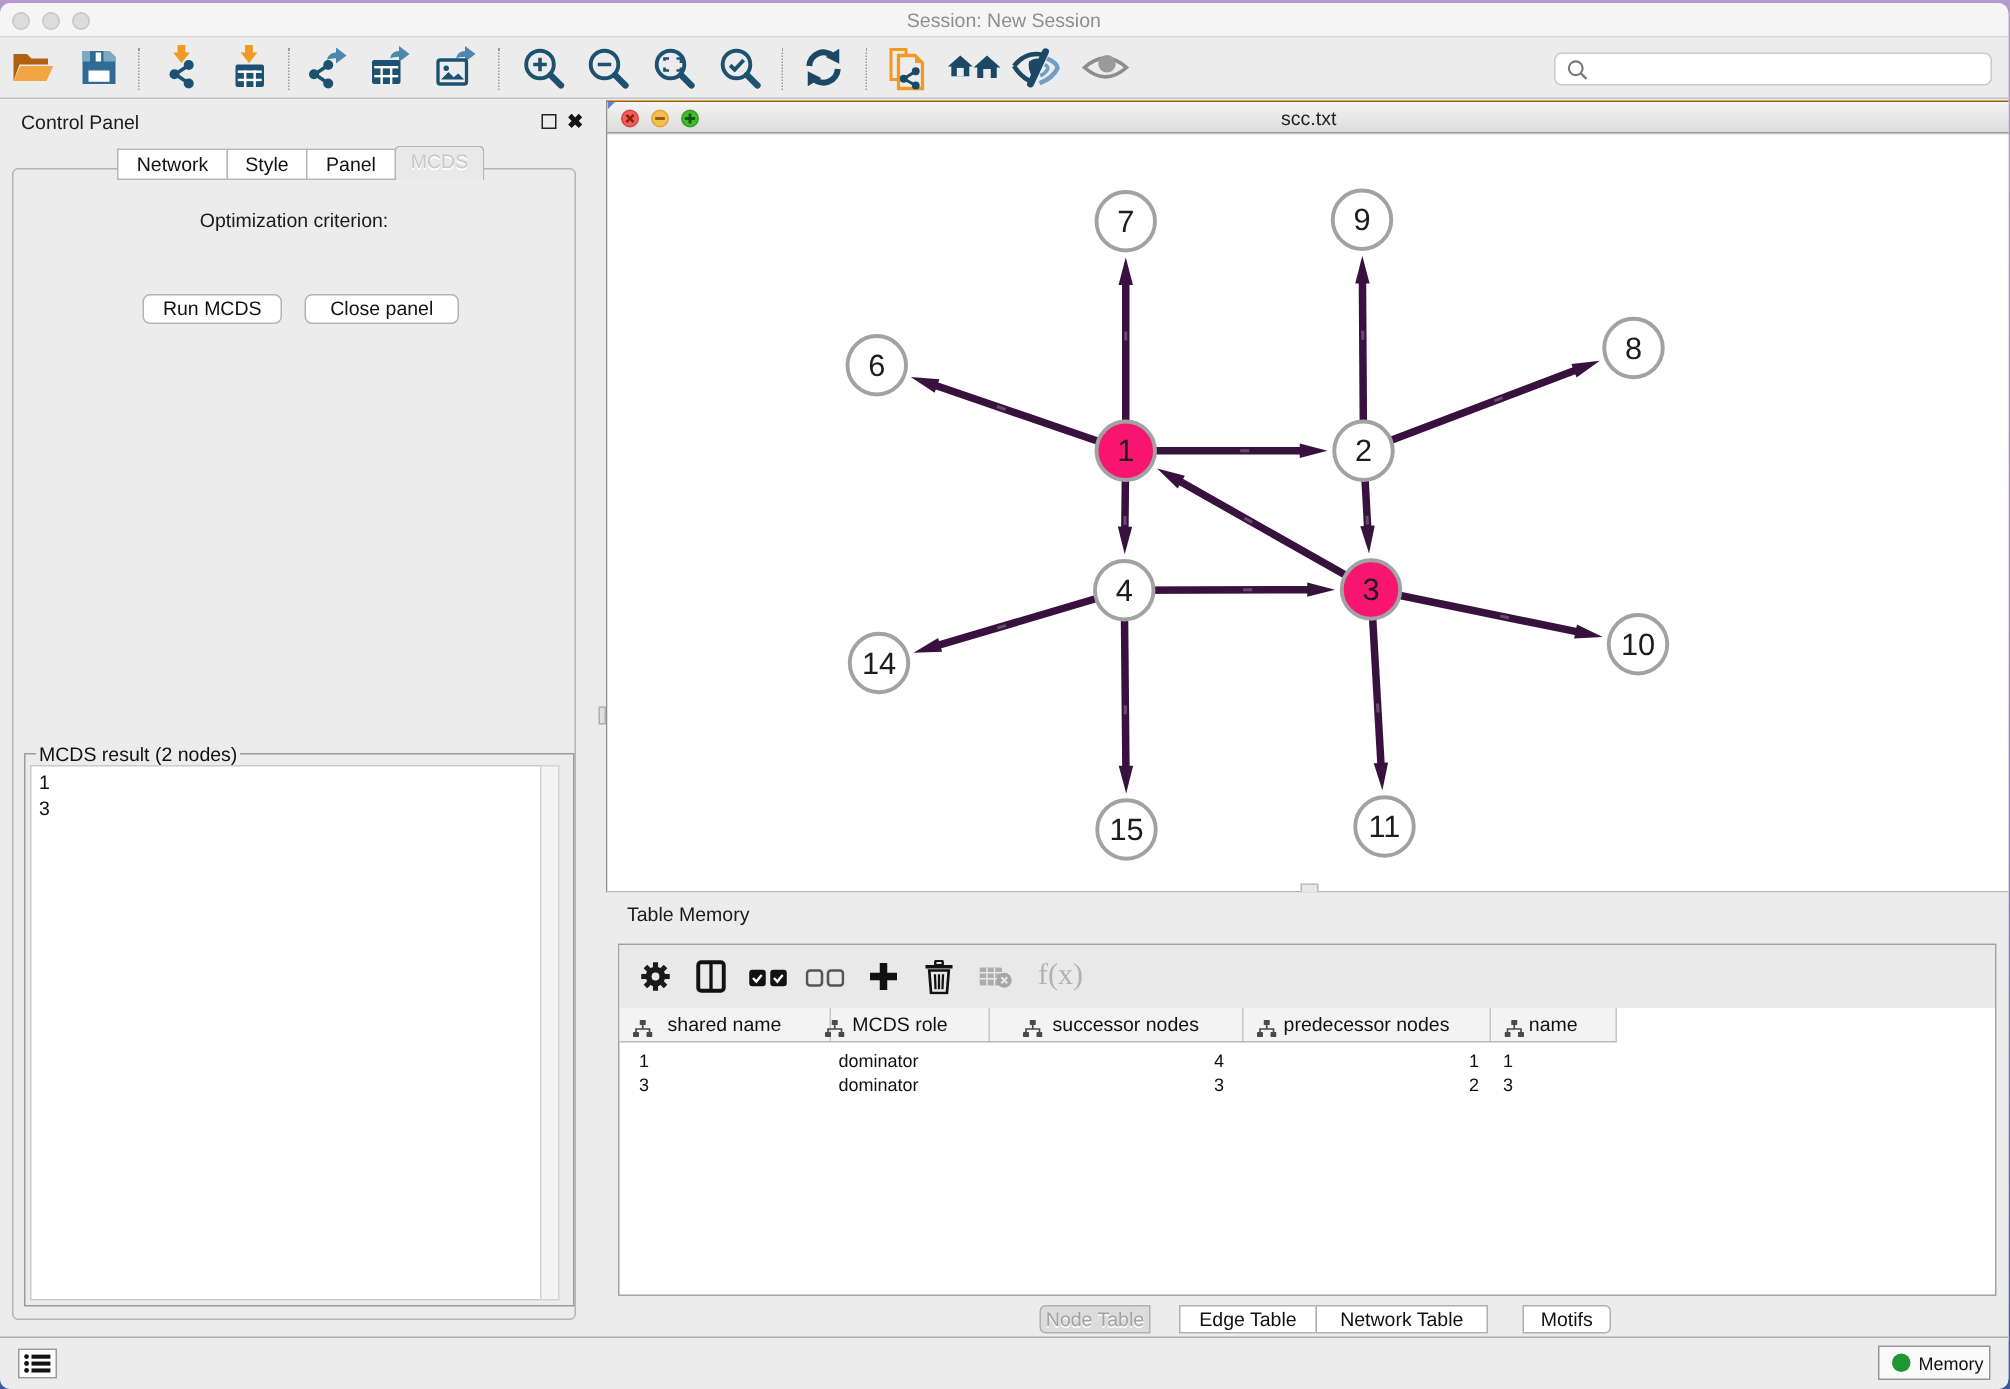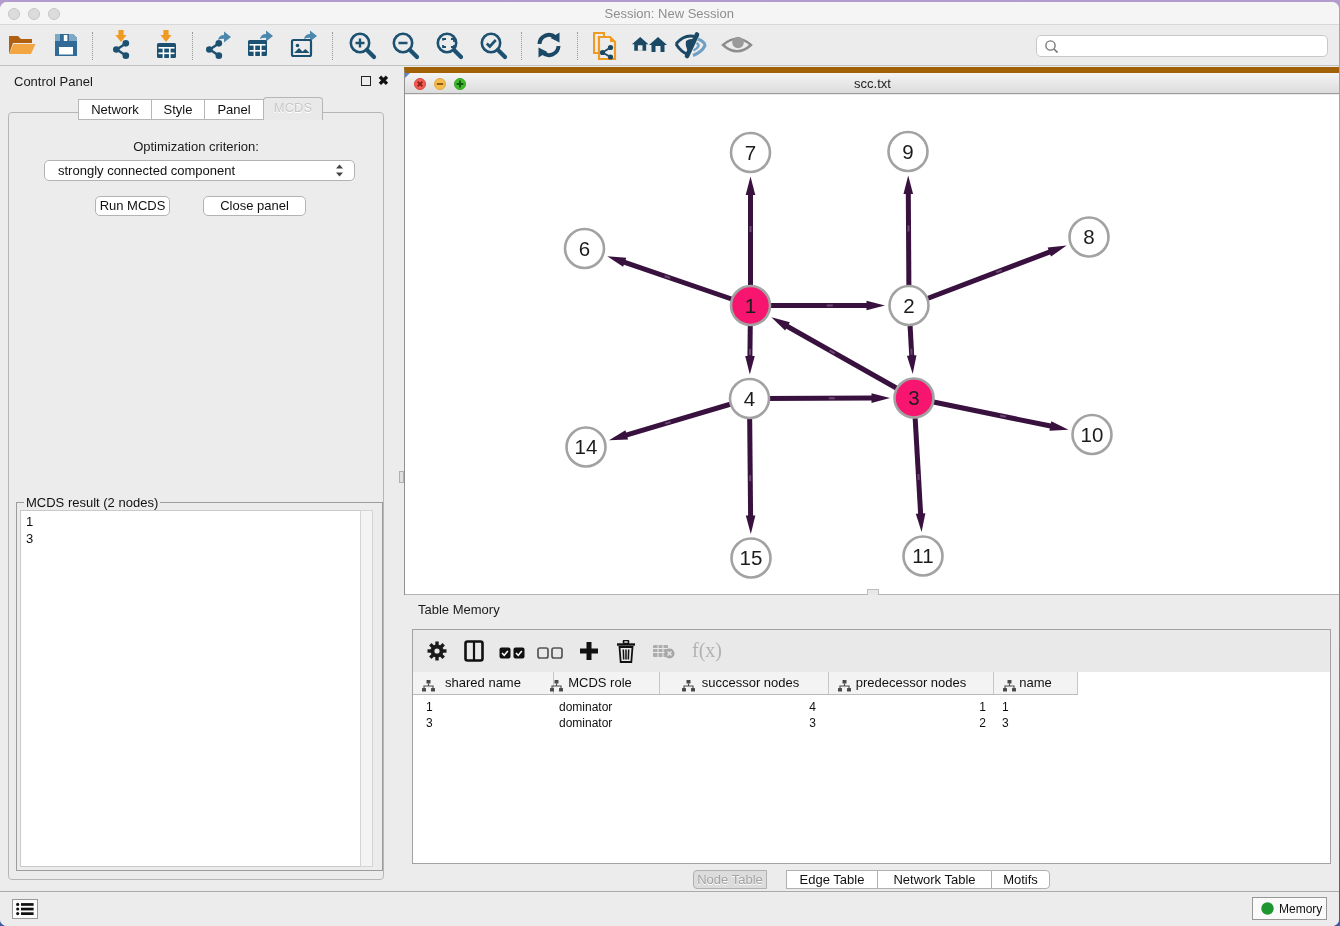--- a/index.html
+++ b/index.html
@@ -24,21 +24,21 @@
 .tabsel { top:30px; height:23px; background:#e9e9e9; border-bottom:none; border-radius:4px 4px 0 0; color:#c8c8c8; text-shadow:0 1px 0 #fff; }
 #cp-box { position:absolute; left:8px; top:45px; width:376px; height:768px; border:1px solid #b6b6b6; border-radius:4px; }
 #opt-label { position:absolute; left:0; width:100%; top:72px; text-align:center; font-size:13px; color:#1a1a1a; }
 #cp-select { position:absolute; left:44px; top:93px; width:311px; height:21px; background:#fff; border:1px solid #b3b3b3; border-radius:5px; font-size:13px; color:#111; line-height:19px; padding-left:13px; }
 .btn { position:absolute; top:129px; height:20px; background:#fff; border:1px solid #b3b3b3; border-radius:5px; font-size:13px; color:#111; text-align:center; line-height:18px; }
 #fieldset { position:absolute; left:16px; top:435px; width:367px; height:369px; border:1px solid #9c9c9c; }
 #fs-legend { position:absolute; left:7px; top:-8px; background:#ececec; padding:0 2px; font-size:13px; color:#111; }
 #fs-white { position:absolute; left:3px; top:7px; right:9px; bottom:3px; background:#fff; border:1px solid #c9c9c9; font-size:13px; color:#111; line-height:16.5px; padding:3px 0 0 5px; }
 #fs-scroll { position:absolute; top:7px; bottom:3px; right:9px; width:13px; background:#f4f4f4; border:1px solid #d4d4d4; }
 
-#netwin { position:absolute; left:404px; top:65px; width:936px; height:528px; border-left:1px solid #909090; border-top:6px solid #a16207; }
+#netwin { position:absolute; left:404px; top:65px; width:936px; height:528px; border-left:1px solid #909090; border-top:1px solid #a16207; }
 #net-titlebar { position:absolute; left:0; top:0; right:0; height:21px; background:linear-gradient(180deg,#f4f4f4,#dcdcdc); border-bottom:1px solid #9c9c9c; }
 #net-title { position:absolute; left:0; right:0; top:3px; text-align:center; font-size:13px; color:#222; }
 .mac { position:absolute; top:4.5px; width:12px; height:12px; border-radius:50%; }
 .mac svg { position:absolute; left:0; top:0; display:block; }
 #net-canvas { position:absolute; left:0; top:22px; right:0; bottom:0; background:#fff; border-bottom:1px solid #b5b5b5; }
 
 #tpanel { position:absolute; left:404px; top:593px; width:936px; height:299px; background:#ececec; }
 #tp-title { position:absolute; left:14px; top:7px; font-size:13px; color:#1a1a1a; }
 #tp-box { position:absolute; left:8px; top:34px; width:919px; height:235px; border:1px solid #a2a2a2; background:#fff; }
 #tp-toolbar { position:absolute; left:0; top:0; right:0; height:42px; background:#e9e9e9; }
@@ -196,27 +196,21 @@
   <div id="cpanel">
     <div id="cp-title">Control Panel</div>
     <div class="wicon-sq" style="left:361px; top:9px;"></div>
     <div class="wicon-x" style="left:378px; top:6px;">✖</div>
     <div id="cp-box"></div>
     <div class="tab" style="left:78px; width:74px;">Network</div>
     <div class="tab" style="left:151px; width:54px;">Style</div>
     <div class="tab" style="left:204px; width:60px;">Panel</div>
     <div class="tab tabsel" style="left:263px; width:60px;">MCDS</div>
     <div id="opt-label">Optimization criterion:</div>
-    <div id="cp-select">strongly connected component
-      <svg width="9" height="13" style="position:absolute;right:10px;top:3px" viewBox="0 0 9 13">
-          <polygon points="4.5,0.5 8,4.6 1,4.6" fill="#444"></polygon>
-          <polygon points="4.5,12.5 8,8.4 1,8.4" fill="#444"></polygon>
-        </svg>
-    </div>
-    <div class="btn" style="left:95px; width:75px;">Run MCDS</div>
+    <div class="btn" style="left:95px; width:93px;">Run MCDS</div>
     <div class="btn" style="left:203px; width:103px;">Close panel</div>
     <div id="fieldset">
       <div id="fs-legend">MCDS result (2 nodes)</div>
       <div id="fs-white">1<br>3</div>
       <div id="fs-scroll"></div>
     </div>
   </div>
 
   <div id="netwin">
     <div id="net-titlebar">
@@ -427,21 +421,21 @@
 <span class="tv" style="left:13px;">3</span>
 <span class="tv" style="left:146px;">dominator</span>
 <span class="tv" style="right:262px;">3</span>
 <span class="tv" style="right:92px;">2</span>
 <span class="tv" style="left:589px;">3</span>
 </div>
     </div>
     <div class="btab" style="left:289px; width:74px; background:#dcdcdc; color:#a2a2a2; text-shadow:0 1px 0 #fff; border-radius:4px 0 0 4px;">Node Table</div>
     <div class="btab" style="left:382px; width:92px;">Edge Table</div>
     <div class="btab" style="left:473px; width:115px;">Network Table</div>
-    <div class="btab" style="left:587px; width:59px; border-radius:0 4px 4px 0;">Motifs</div>
+    <div class="btab" style="left:611px; width:59px; border-radius:0 4px 4px 0;">Motifs</div>
   </div>
 
   <div id="statusbar">
     <div id="listbtn">
         <svg width="18" height="14" style="position:absolute;left:3px;top:2px" viewBox="0 0 18 14">
           <circle cx="1.7" cy="2.4" r="1.6" fill="#111"></circle>
           <circle cx="1.7" cy="7" r="1.6" fill="#111"></circle>
           <circle cx="1.7" cy="11.6" r="1.6" fill="#111"></circle>
           <rect x="5" y="1.1" width="12.6" height="2.7" fill="#111"></rect>
           <rect x="5" y="5.7" width="12.6" height="2.7" fill="#111"></rect>

